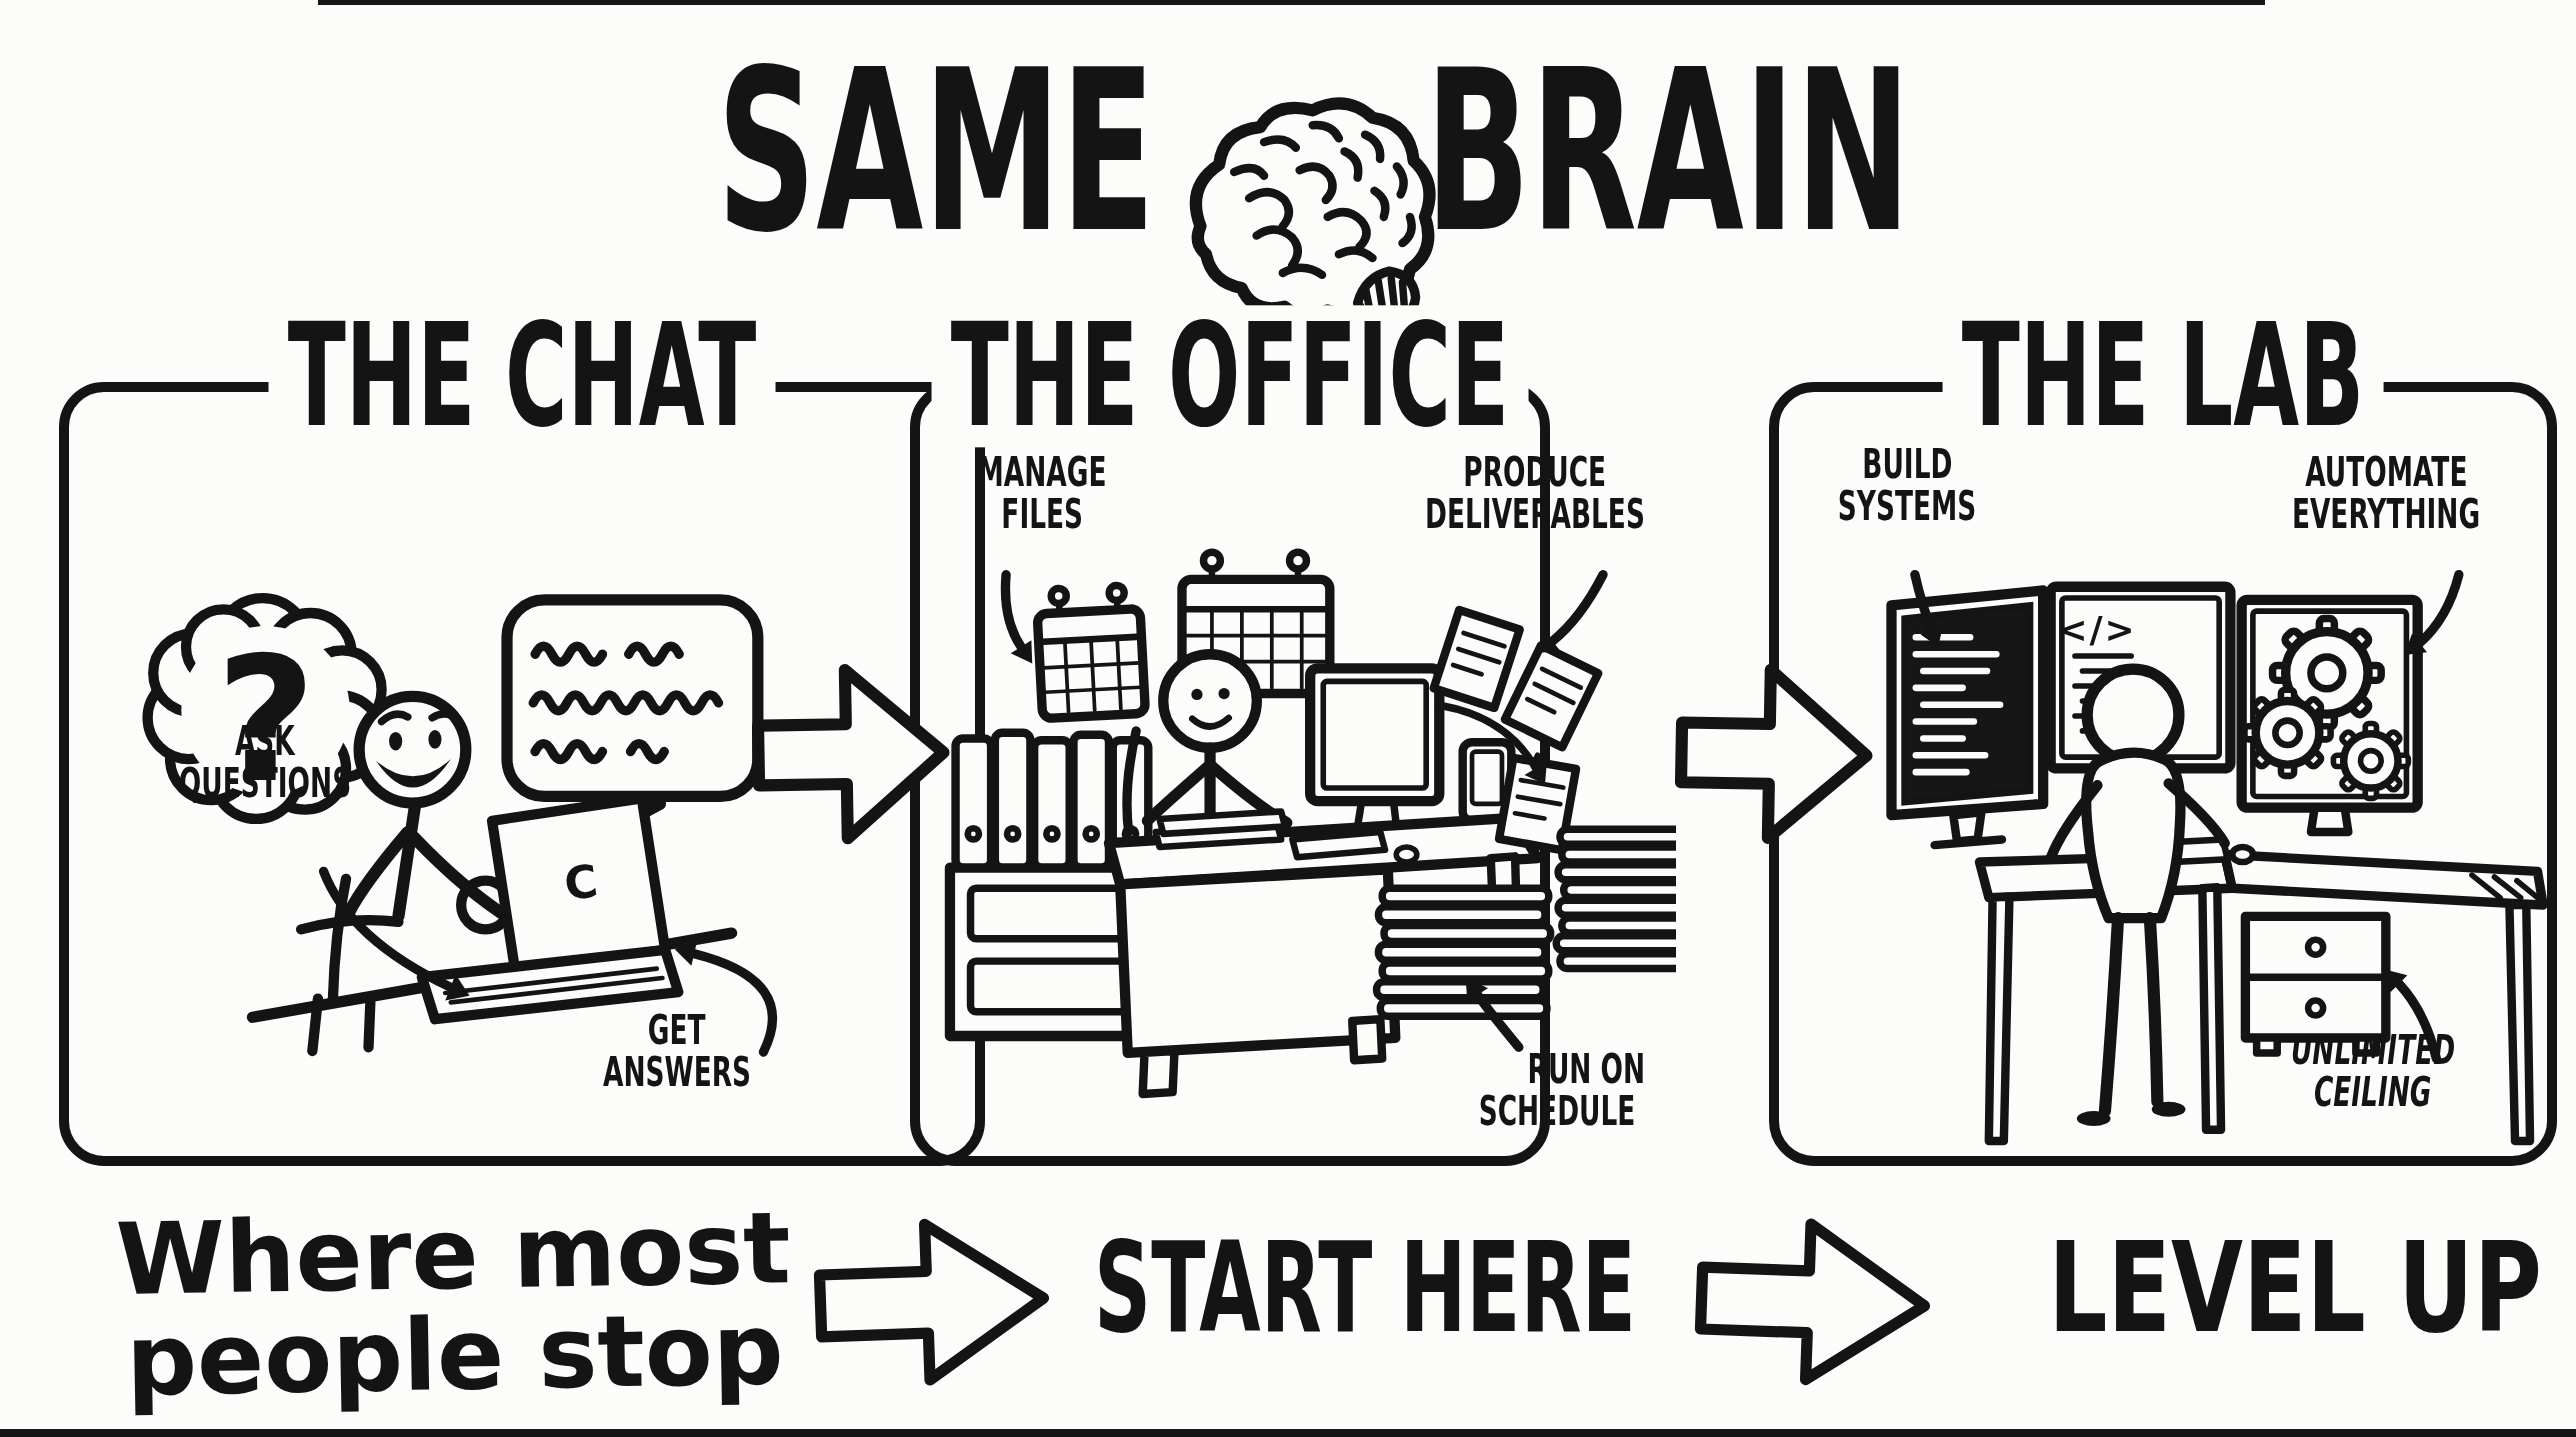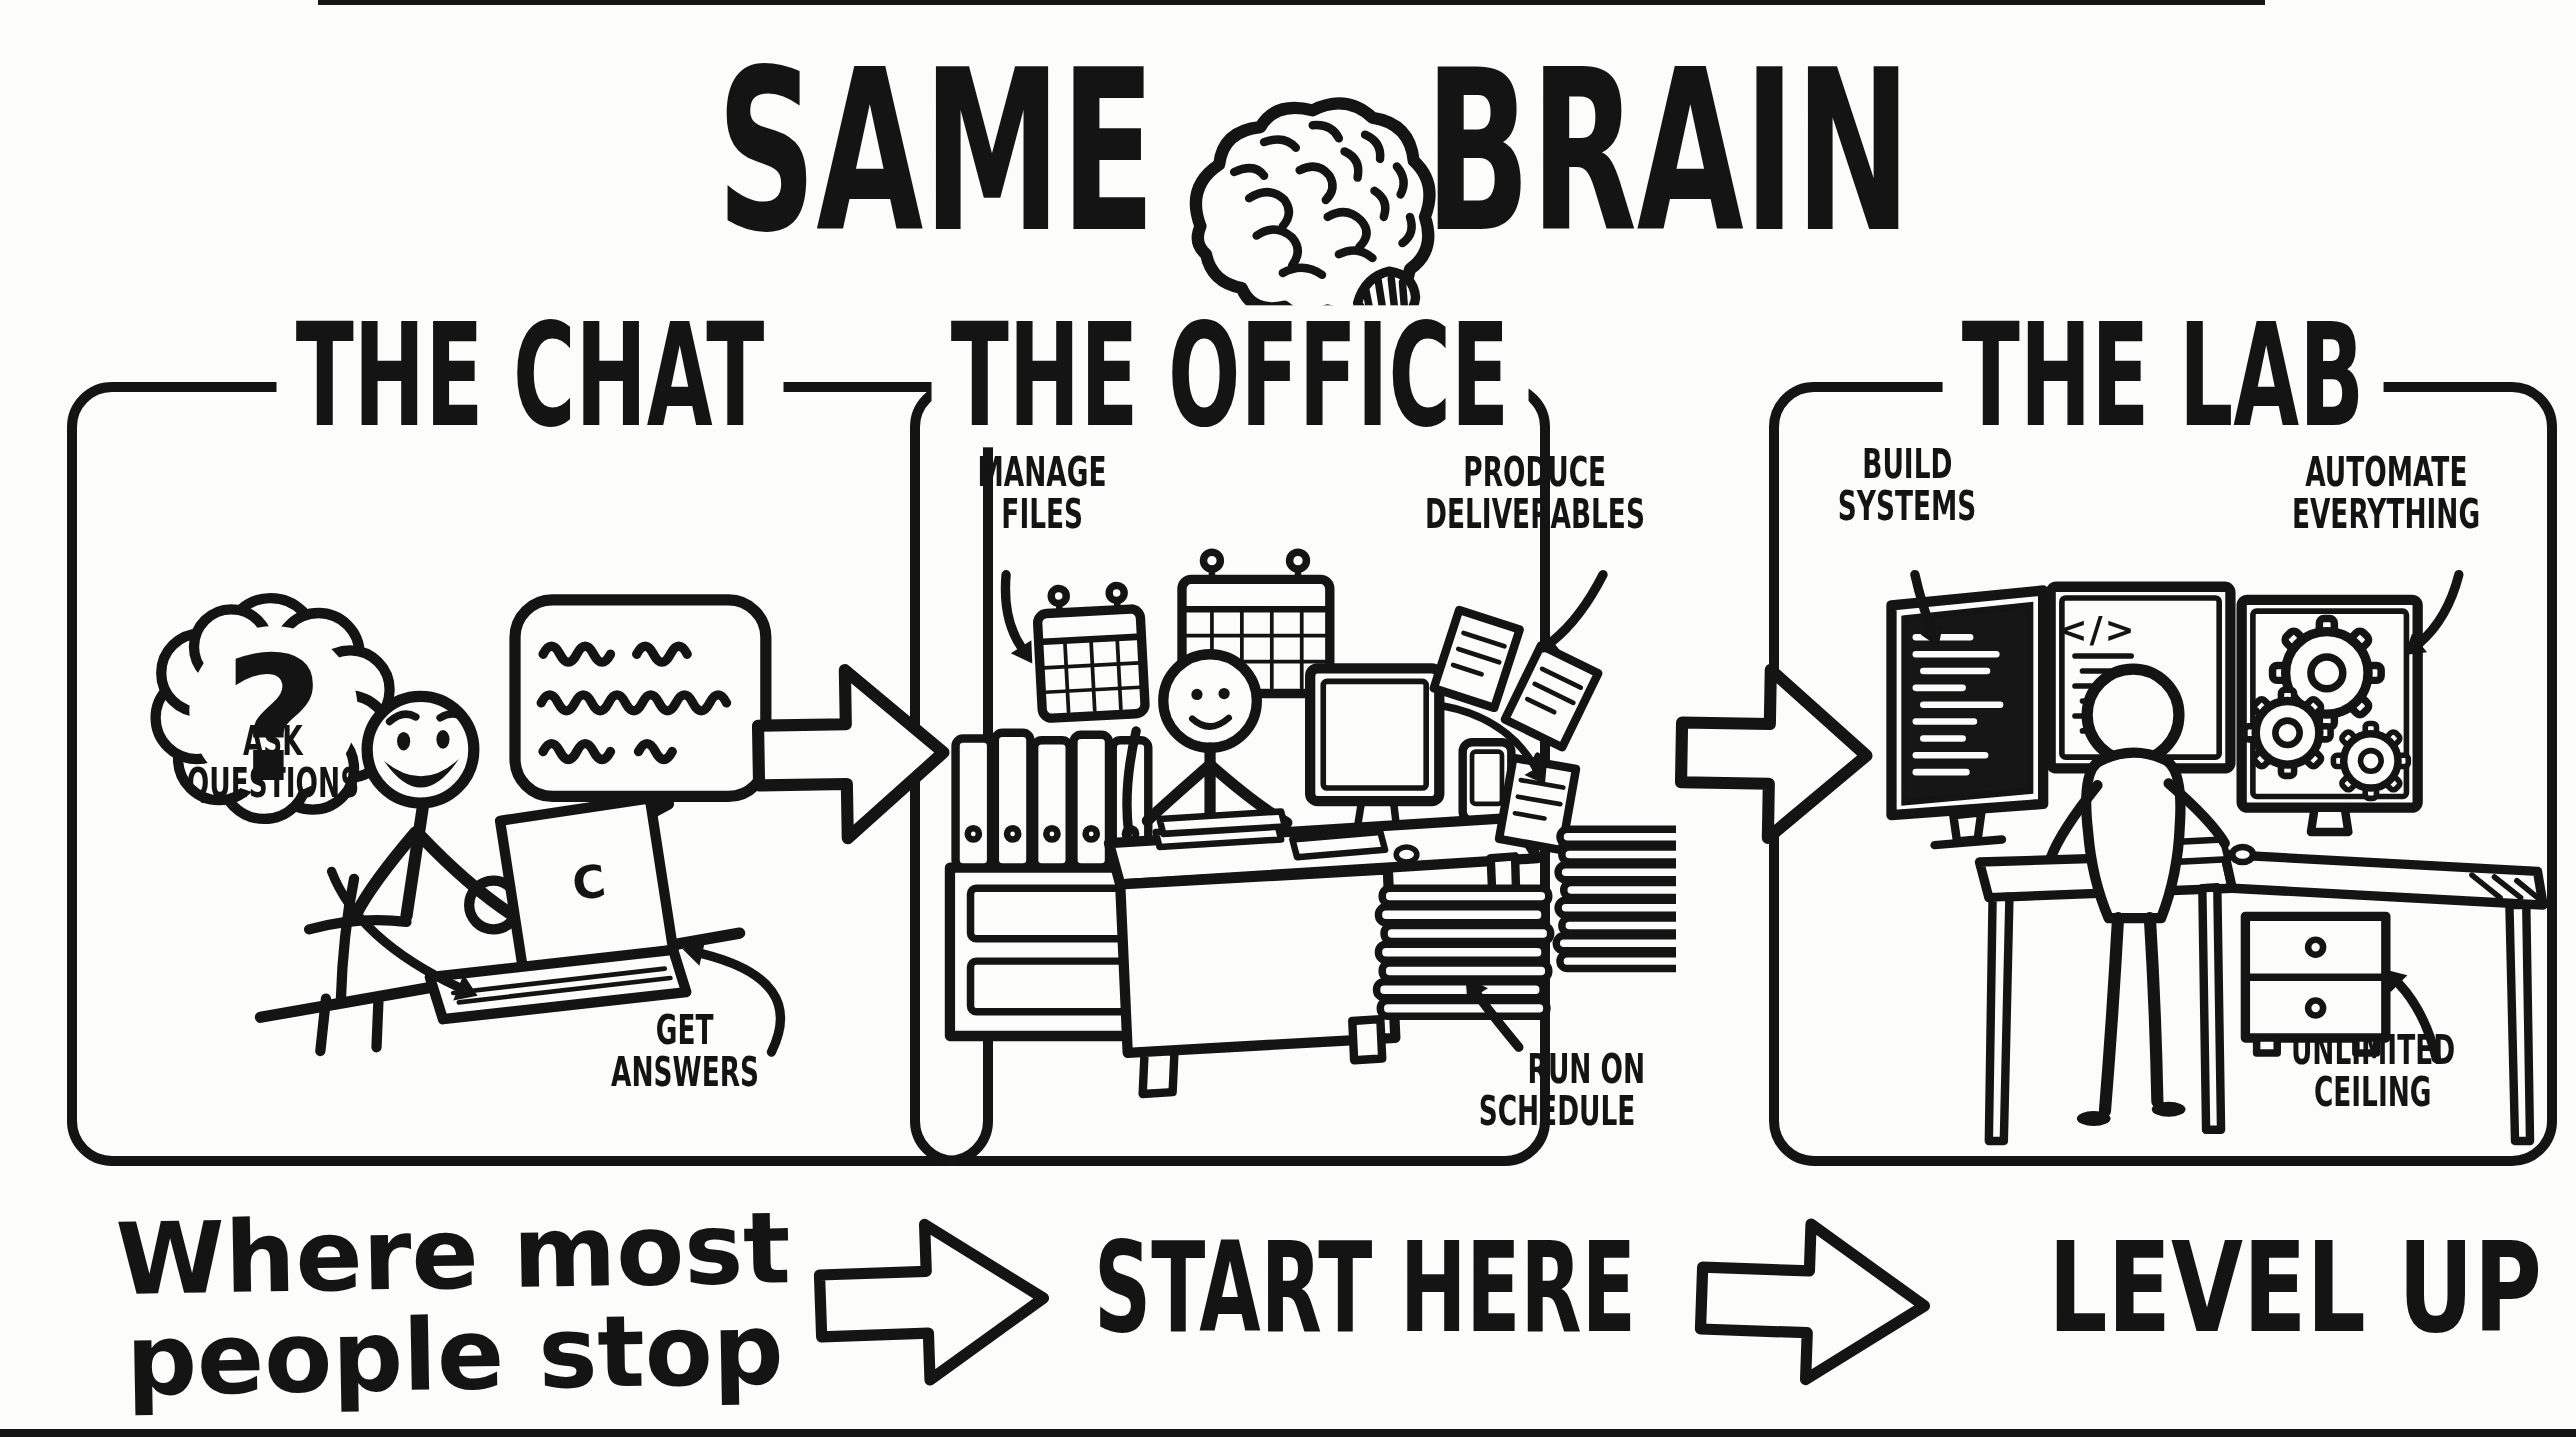--- a/index.html
+++ b/index.html
@@ -10,21 +10,21 @@
 
   
   .cx{display:inline-block;transform:scaleX(.62);white-space:nowrap;}
 
   
   .title-word{position:absolute;top:41px;font-size:223px;font-weight:700;line-height:1;transform:translateX(-50%);}
   #brain-svg{position:absolute;left:1144px;top:86px;}
 
   
   .panel{position:absolute;top:382px;height:784px;border:10.3px solid var(--ink);border-radius:45px;box-sizing:border-box;}
-  #panel-chat{left:67px;width:926px;padding-left:40px;}
+  #panel-chat{left:59px;width:926px;padding-left:40px;}
   #panel-office{left:910px;width:640px;}
   #panel-lab{left:1769px;width:788px;}
   .ptitle{position:absolute;left:50%;top:-10.3px;transform:translate(-50%,-54%);font-size:142px;font-weight:700;line-height:1;white-space:nowrap;}
   .ptitle .cx{background:var(--paper);padding:0 32px;transform:scaleX(.60);}
 
   .scene{position:absolute;left:0;top:0;}
   svg .o{fill:none;stroke:currentColor;stroke-linecap:round;stroke-linejoin:round;}
   svg .w{fill:var(--paper);stroke:currentColor;stroke-linecap:round;stroke-linejoin:round;}
   svg .f{fill:currentColor;stroke:none;}
   svg .scr{fill:#161616;stroke:currentColor;}
@@ -507,21 +507,21 @@
     <div class="glyph" style="left:318px;top:217px;font-size:36px;letter-spacing:1.9px;">&lt;/&gt;</div>
 
     <div class="lbl" style="left:128px;top:52px;">
       <div><span class="cx">BUILD</span></div>
       <div><span class="cx">SYSTEMS</span></div>
     </div>
     <div class="lbl" style="left:607px;top:60px;">
       <div><span class="cx">AUTOMATE</span></div>
       <div><span class="cx">EVERYTHING</span></div>
     </div>
-    <div class="lbl" style="left:594px;top:638px;">
+    <div class="lbl" style="left:594px;top:638px;font-style:italic;">
       <div><span class="cx">UNLIMITED</span></div>
       <div><span class="cx">CEILING</span></div>
     </div>
   </div>
 
   <svg class="mid-arrow" style="left:749px;top:655px;transform:rotate(-1deg);" width="204" height="198" viewBox="0 0 218 212">
     <polygon class="w" stroke-width="13" points="10,74 104,74 104,16 208,106 104,196 104,138 10,138"></polygon>
   </svg>
   <svg class="mid-arrow" style="left:1672px;top:655px;transform:rotate(1deg);" width="204" height="198" viewBox="0 0 218 212">
     <polygon class="w" stroke-width="13" points="10,74 104,74 104,16 208,106 104,196 104,138 10,138"></polygon>

